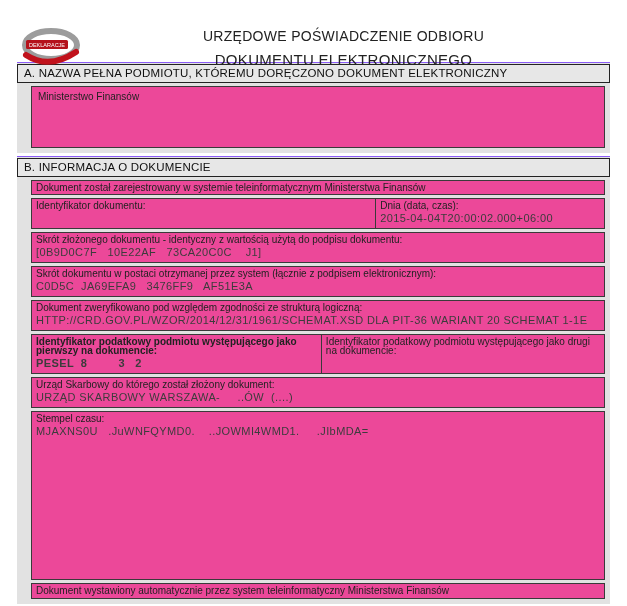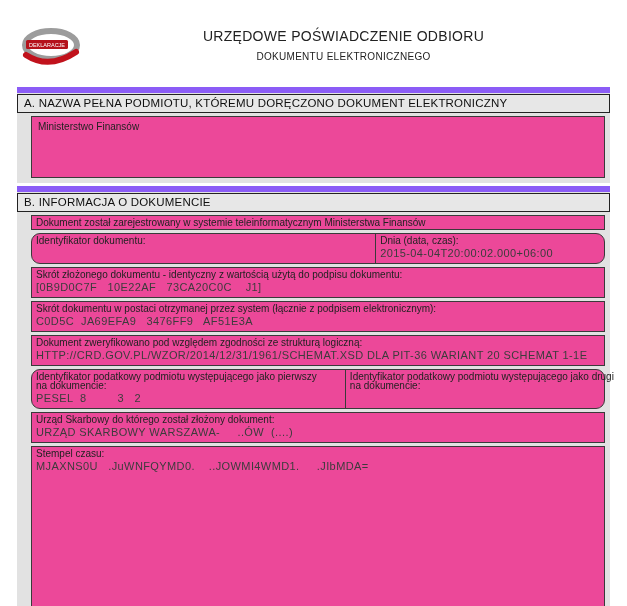--- a/index.html
+++ b/index.html
@@ -1,49 +1,49 @@
 <!DOCTYPE html>
 <html><head>
 <meta charset="utf-8">
 <style>
   html,body{margin:0;padding:0;background:#fff;}
   .page{
     width:627px;height:606px;position:relative;background:#ffffff;
     font-family:"Liberation Sans", sans-serif;color:#1c1c1c;overflow:hidden;
   }
   
-  .doc-header{height:87px;position:relative;}
+  .doc-header{height:62px;position:relative;}
   .logo{position:absolute;left:19px;top:26px;width:64px;height:46px;}
   .titles{margin-left:60px;text-align:center;padding-top:28px;}
   .title{font-size:14px;letter-spacing:.3px;color:#222;}
-  .subtitle{font-size:10px;letter-spacing:.3px;color:#222;margin-top:7px;}
+  .subtitle{font-size:15px;letter-spacing:.3px;color:#222;margin-top:7px;}
   
   .section{
     margin:0 17px 0 17px;background:#e2e2e2;
-    border-top:6px solid #8b5cf6;padding-bottom:5px;
+    border-top:1px solid #8b5cf6;padding-bottom:5px;
   }
   .section + .section{margin-top:3px;}
   .band{
     margin-top:1px;border:1px solid #222;background:#e7e7e7;
     font-size:11.5px;letter-spacing:.2px;padding:2px 6px 3px;color:#0f0f0f;
   }
   .inner{margin:3px 5px 0 14px;border:1px solid #3a3a3a;background:#ec4899;}
   .content-a{height:52px;padding:4px 6px;font-size:10px;color:#222;}
   .row{padding:2px 4px 3px;}
   .row.note{padding:2px 4px;}
   .lbl{font-size:10px;line-height:9px;color:#222;}
   .val{
     font-size:11px;line-height:14px;margin-top:1px;color:#3c3c3c;
     letter-spacing:.4px;white-space:pre-wrap;
   }
-  .cols{display:flex;padding:0;border-radius:9px;}
+  .cols{display:flex;padding:0;}
   .col{padding:2px 4px 3px;box-sizing:border-box;}
   .col.right{border-left:1px solid #3a3a3a;}
   .w60{flex:0 0 60%;} .w40{flex:0 0 40%;}
-  .w50{flex:0 0 50.5%;} .w49{flex:0 0 49.5%;margin-left:24px;}
+  .w50{flex:0 0 50.5%;font-weight:bold;} .w49{flex:0 0 49.5%;}
   .row-tall{height:162px;}
   .bottom-box{margin-top:3px;}
 </style>
 </head>
 <body>
 
 <div class="page">
 
   <div class="doc-header">
     <svg class="logo" viewBox="0 0 64 46">

